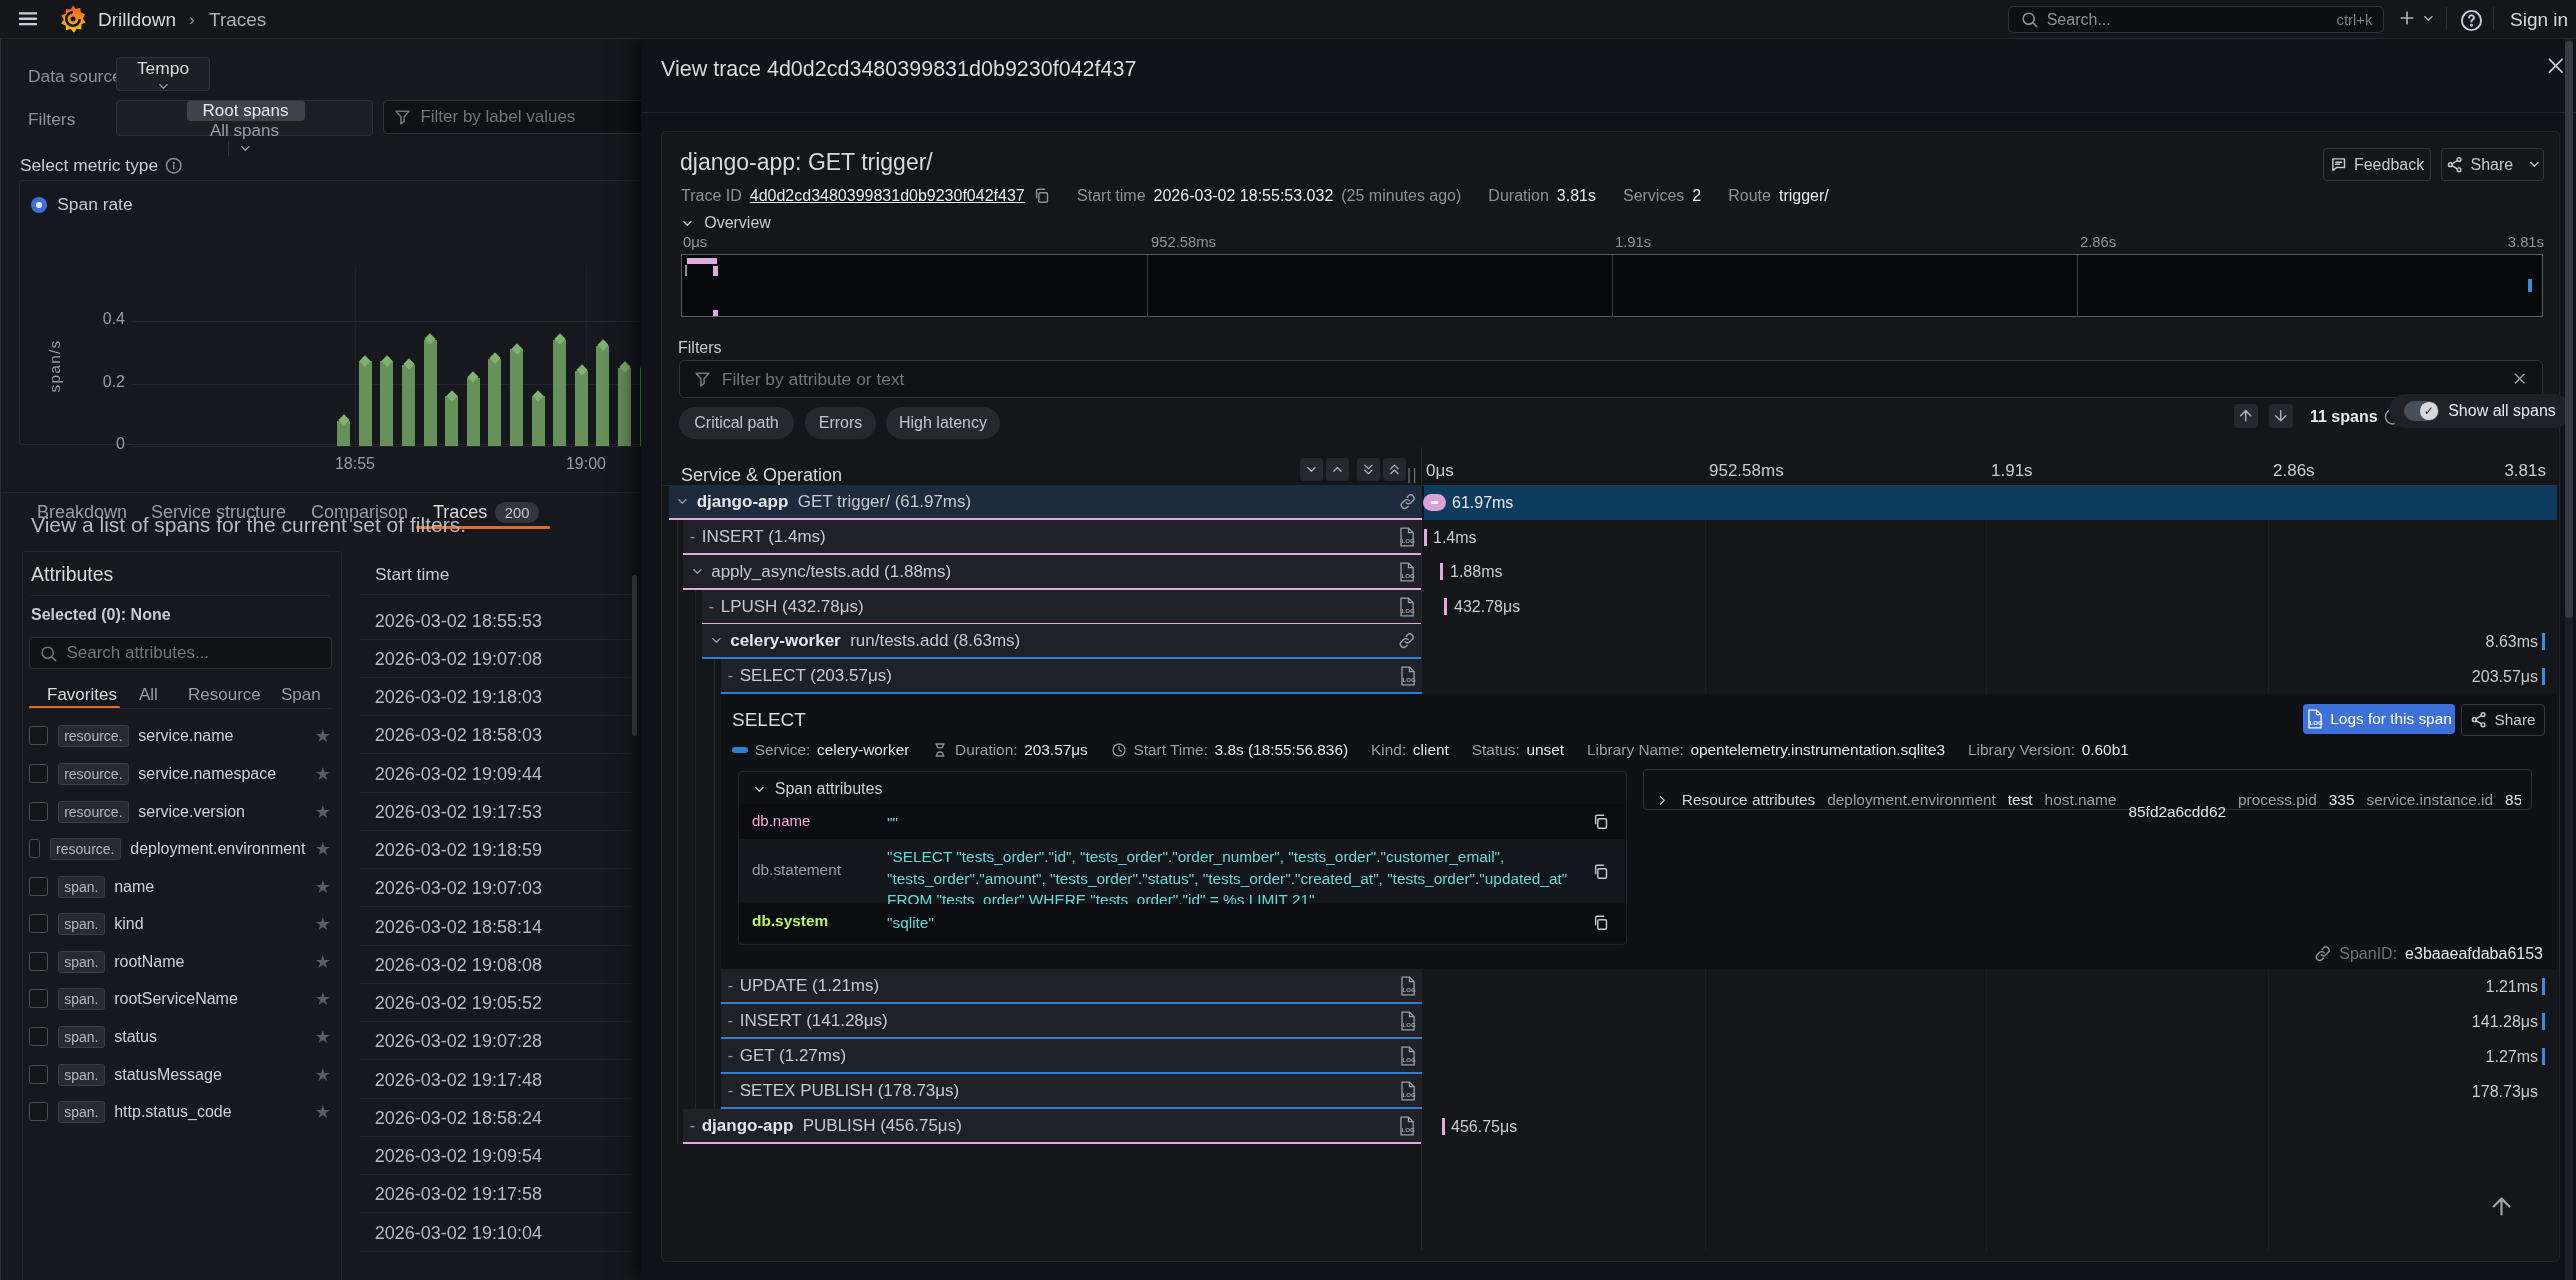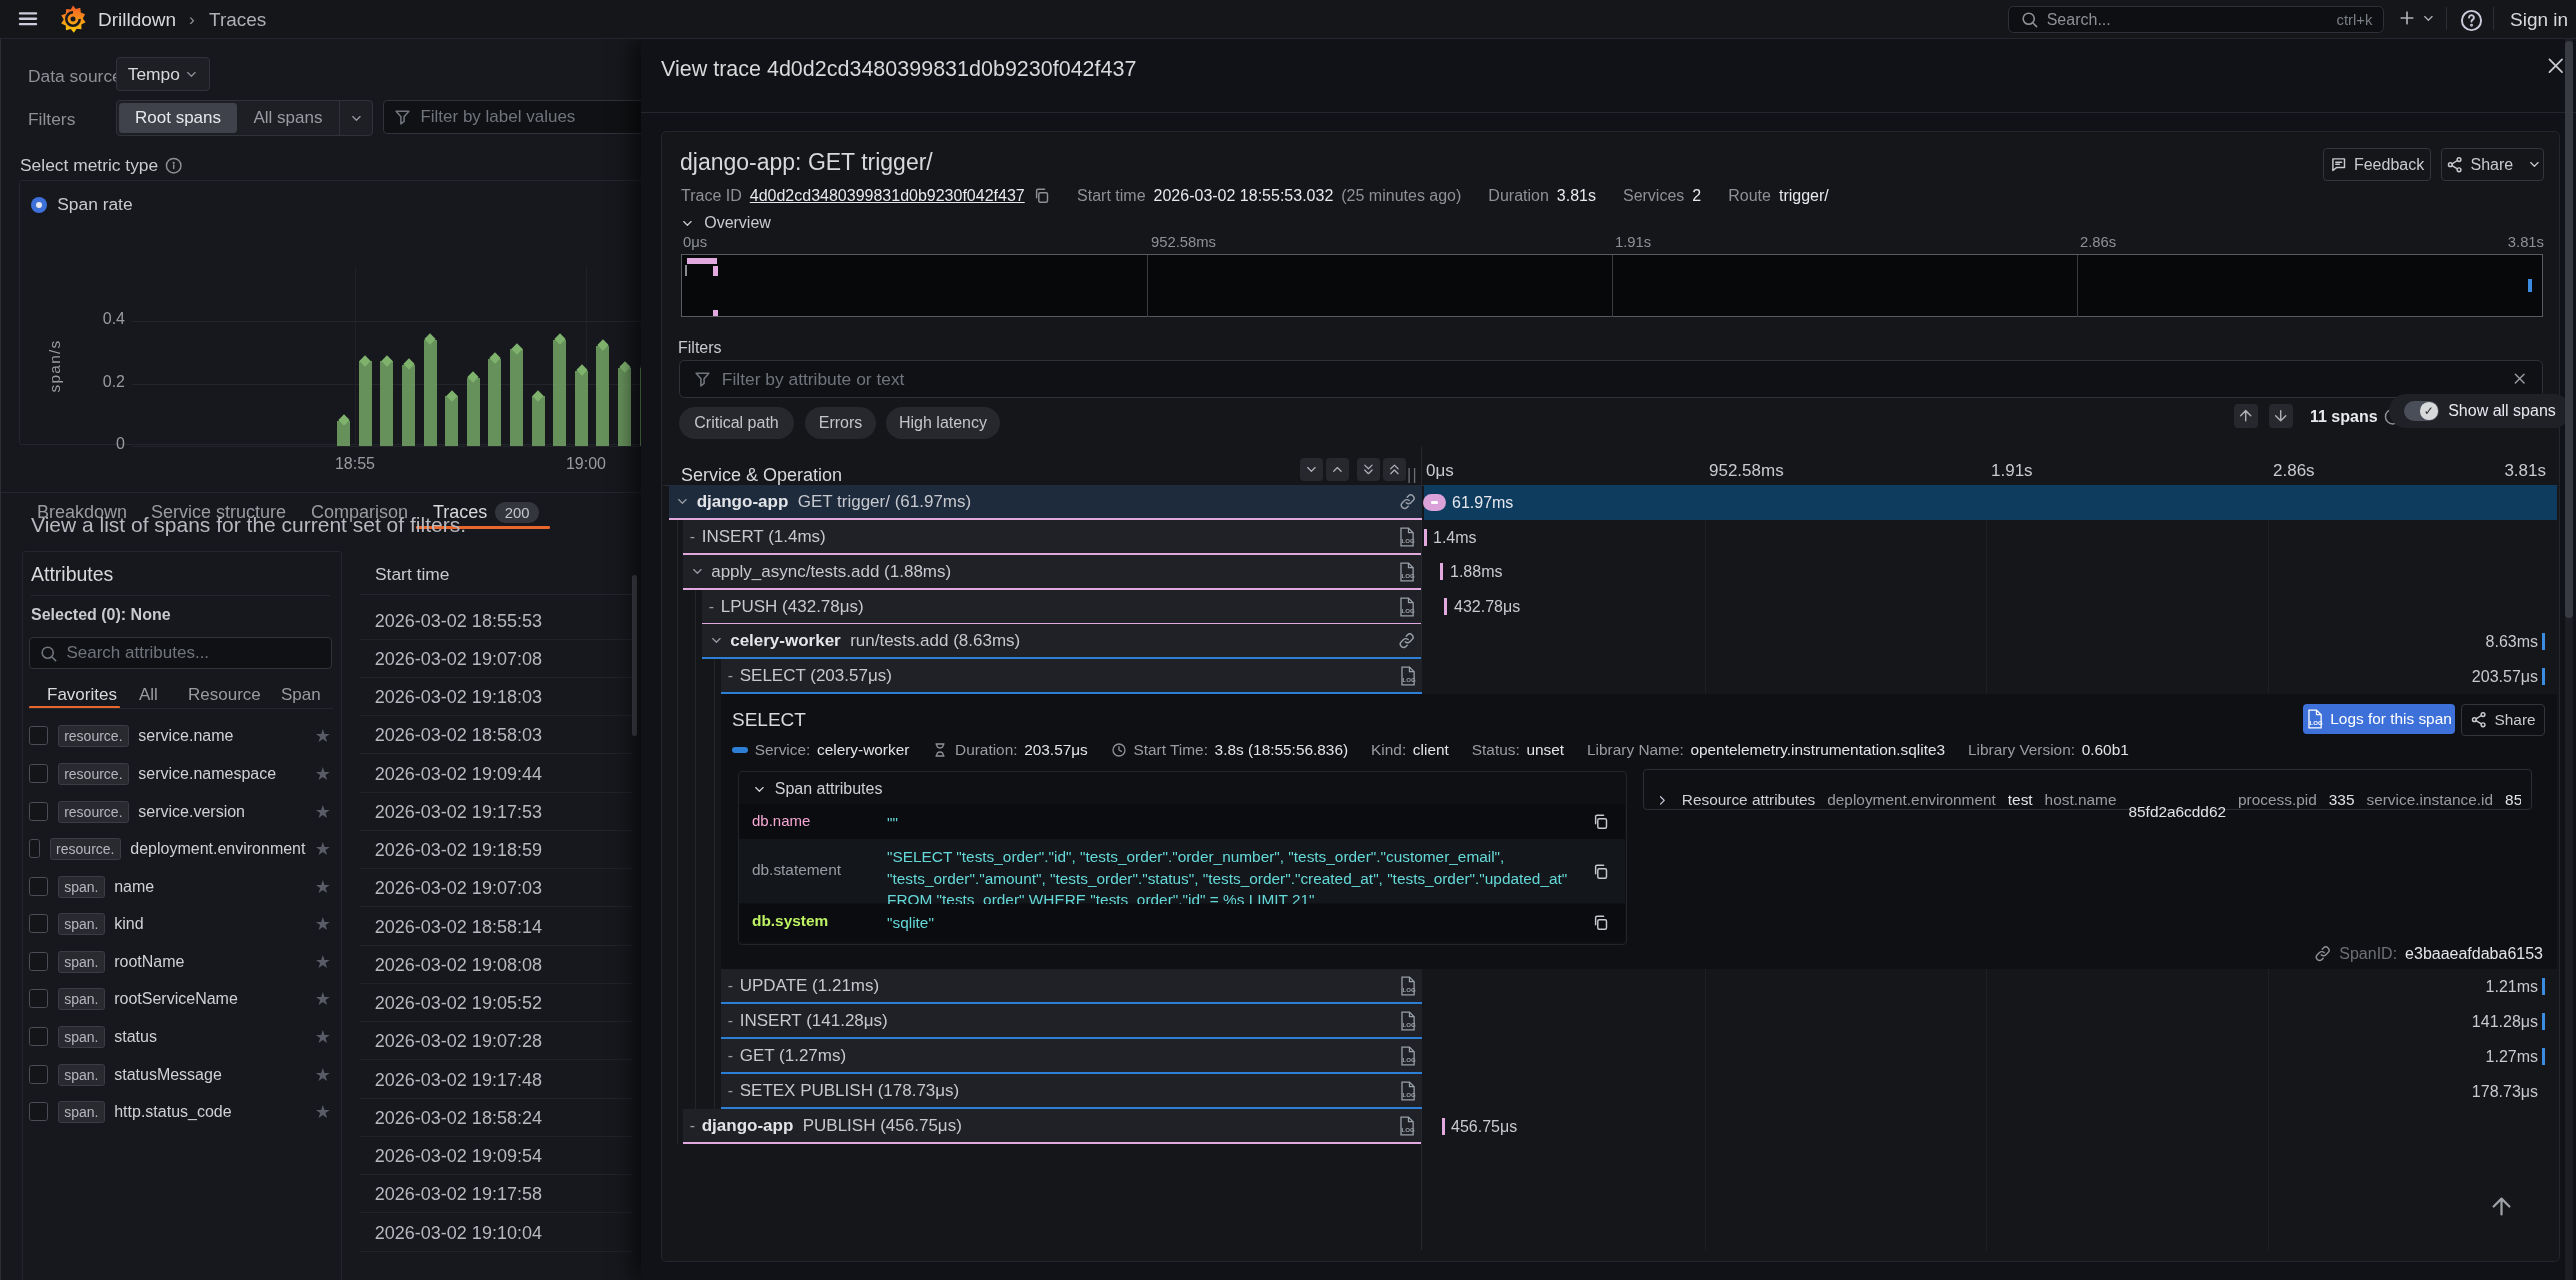--- a/index.html
+++ b/index.html
@@ -12,21 +12,21 @@
   .icon{display:inline-flex;align-items:center;justify-content:center;}
   .icon svg{display:block;}
   
   #topbar{left:0;top:0;width:2576px;height:38px;background:#14161a;border-bottom:0.7px solid #24262e;z-index:30;}
   #search-box{left:2008px;top:6px;width:376px;height:27px;border:0.7px solid #2e3138;border-radius:5.4px;
       background:#0e0f12;display:flex;align-items:center;padding:0 10.7px;gap:8px;box-sizing:border-box;color:#8e9096;font-size:16px;}
   .tb-btn{display:flex;align-items:center;color:#aeb0b6;font-size:17.4px;gap:4px;}
   .vdiv{width:0.7px;height:23px;background:#2c2e35;}
   
   .card{border:0.7px solid #24262e;border-radius:2.7px;}
-  .seg{background:#1d1f25;border:0.7px solid #2f3238;border-radius:4px;display:flex;align-items:center;}
+  .seg{background:#1d1f25;border:0.7px solid #2f3238;border-radius:4px;display:flex;align-items:center;flex-direction:column;}
   .input{background:#101114;border:0.7px solid #2f3238;border-radius:4px;display:flex;align-items:center;box-sizing:border-box;color:#70747c;}
   .orange-line{background:#e9672b;height:2.7px;border-radius:1.3px;}
   .badge{background:#34363d;border-radius:10.7px;color:#c5c7cc;font-size:14.8px;padding:2.7px 9.4px;}
   .attr-badge{background:#282a30;border:0.7px solid #3a3d44;border-radius:2.7px;color:#b4b6bc;font-size:14px;padding:2px 5.4px;}
   .checkbox{width:17.4px;height:17.4px;border:0.7px solid #4a4d55;border-radius:2.7px;background:#131519;}
   .star{color:#595c66;font-size:18px;}
   
   #drawer{left:641px;top:38px;width:1935px;height:1243px;background:#111217;z-index:20;box-shadow:-9.4px 0 20px rgba(0,0,0,.55);}
   #trace-card{left:20px;top:93px;width:1897px;height:1129px;border:0.7px solid #24262e;border-radius:5.4px;background:#14161a;}
   .btn{border:0.7px solid #33363d;border-radius:4px;display:flex;align-items:center;justify-content:center;gap:6.7px;color:#c9cacf;font-size:16px;background:transparent;}

